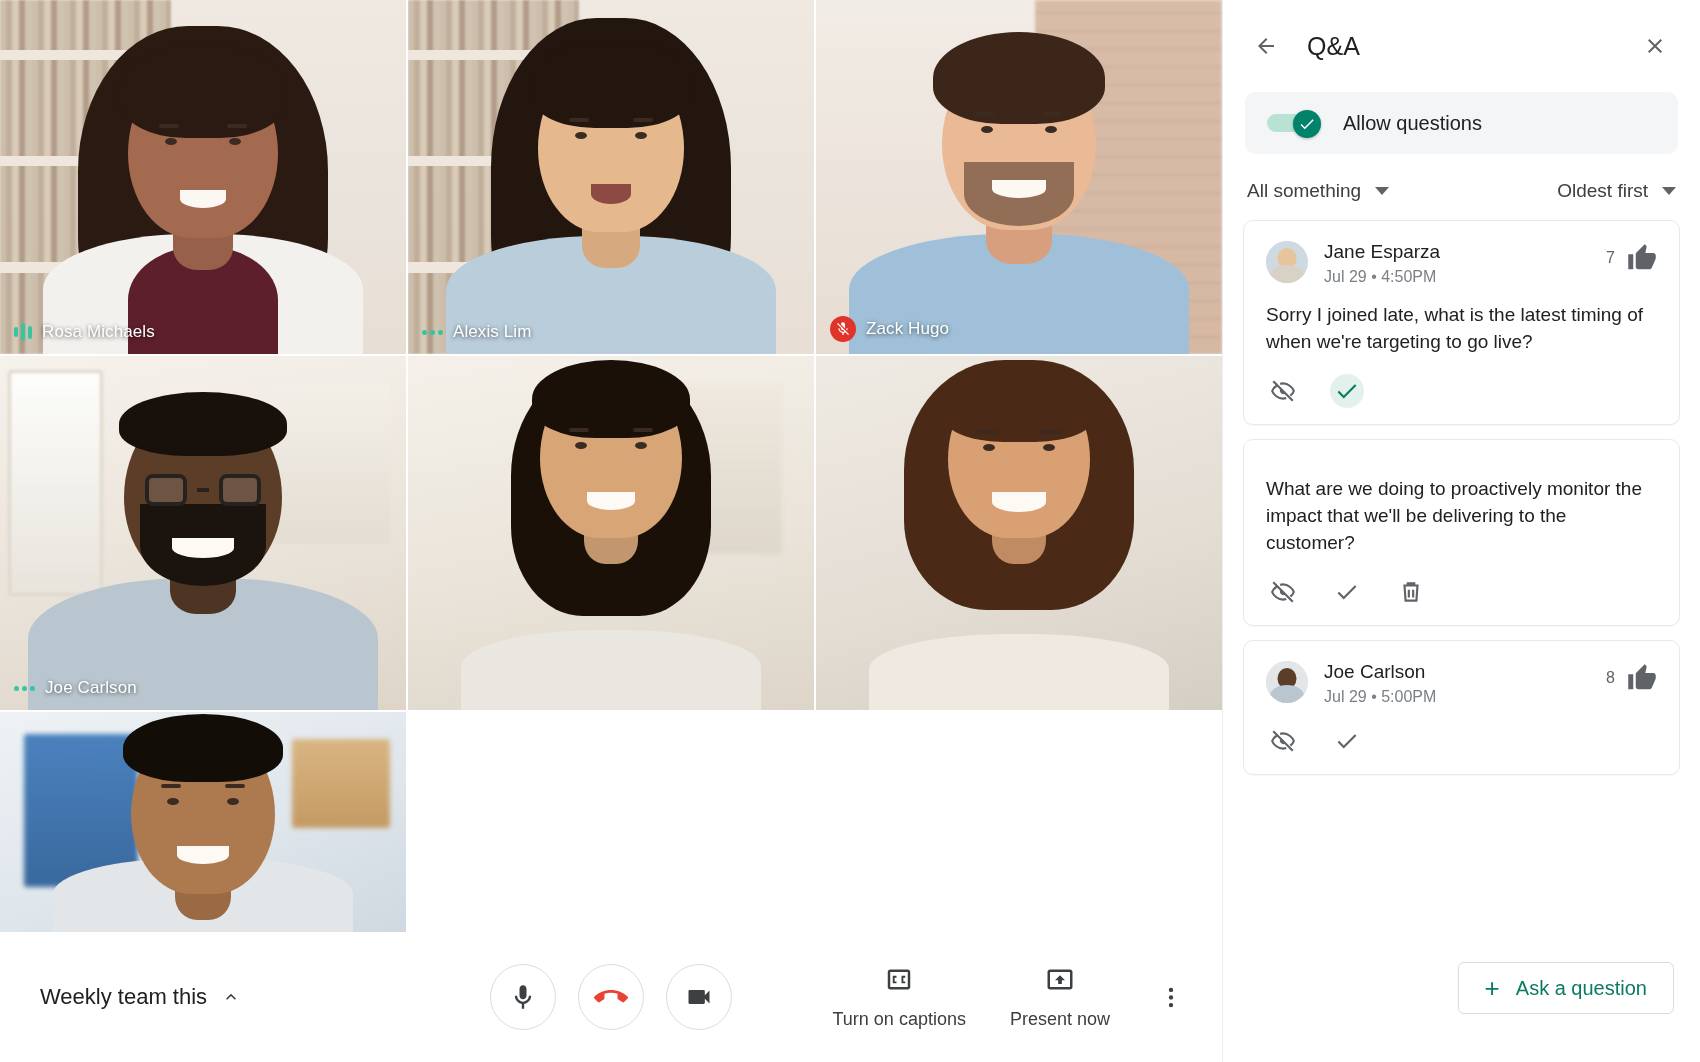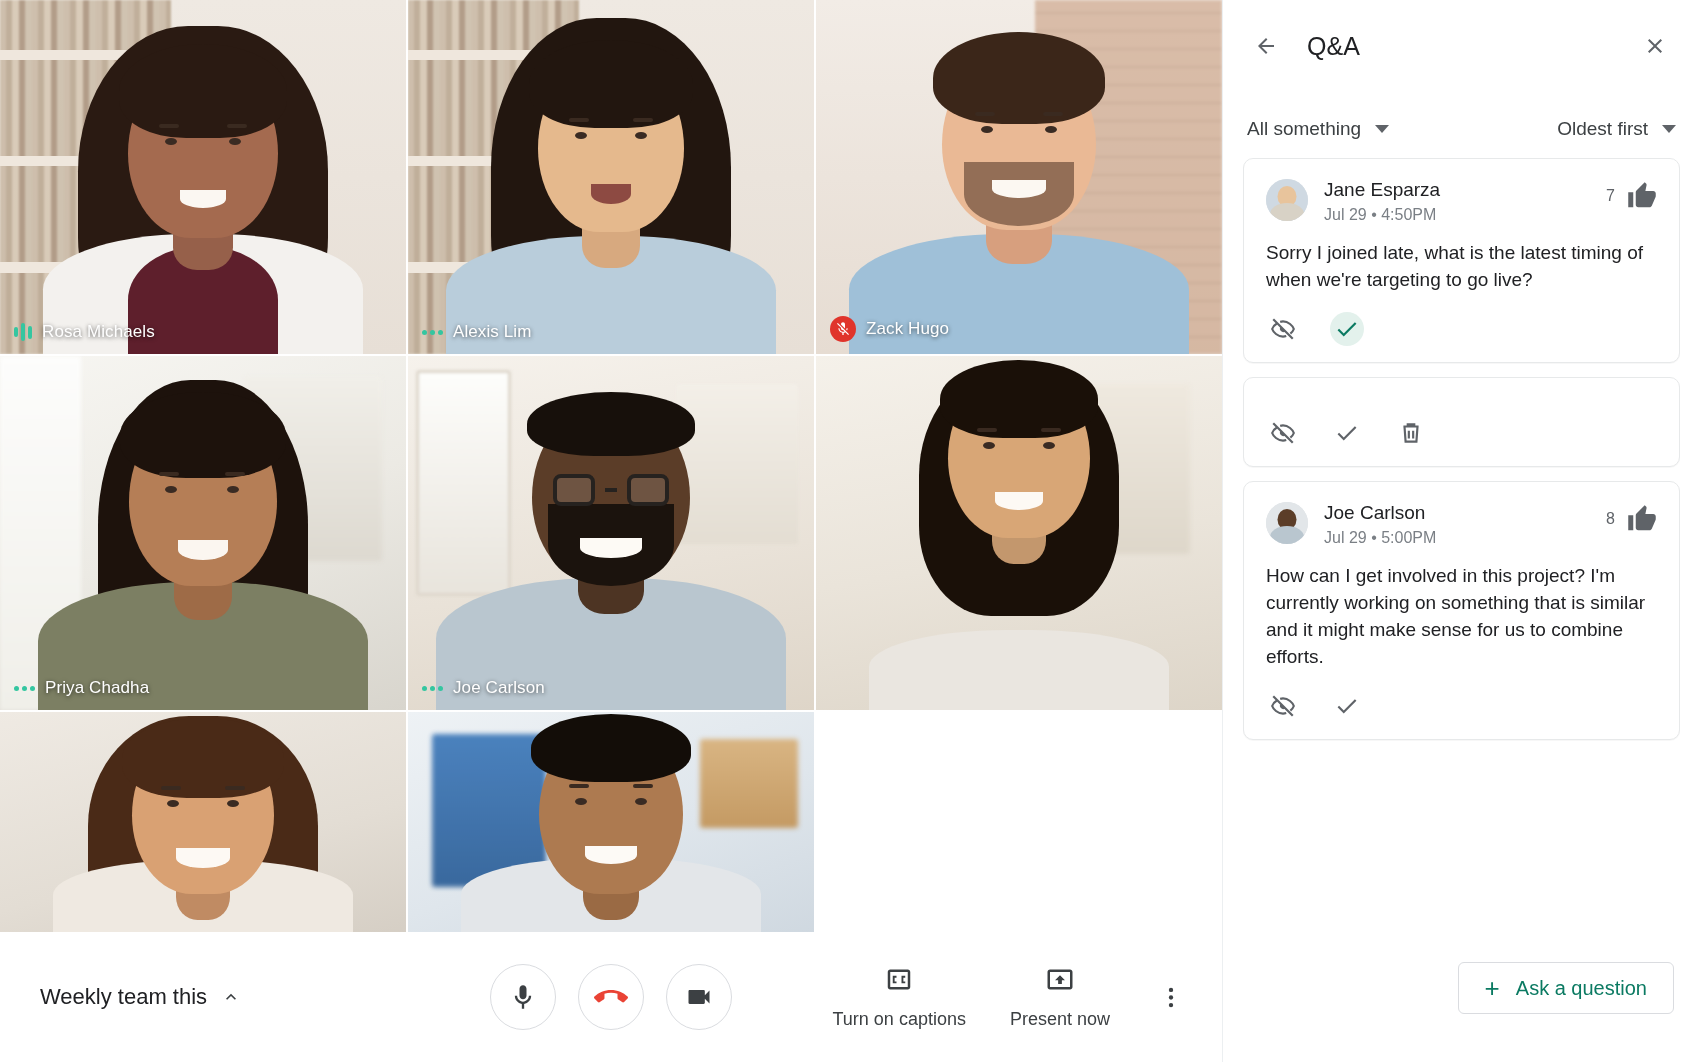--- a/index.html
+++ b/index.html
@@ -367,43 +367,20 @@
         <div class="namechip">
           <span class="mic-muted">
             <svg viewBox="0 0 24 24">
                 <path d="M19 11h-1.7c0 .74-.16 1.43-.43 2.05l1.23 1.23c.56-.98.9-2.09.9-3.28zM15 11.16V5c0-1.66-1.34-3-3-3S9 3.34 9 5v.18l6 5.98zM4.27 3L3 4.27l6 6V11c0 1.66 1.33 3 3 3 .22 0 .44-.03.65-.08l1.66 1.66c-.71.33-1.5.52-2.31.52-2.76 0-5.3-2.1-5.3-5.1H5c0 3.41 2.72 6.23 6 6.72V21h2v-3.28c.91-.13 1.77-.45 2.54-.9L19.73 21 21 19.73 4.27 3z"></path>
               </svg>
           </span>
           <span class="nm">Zack Hugo</span>
         </div>
       </div>
 
-      <div class="tile">
-        <div class="scene bg-window"></div>
-        <div class="person" style="width:100%;height:100%">
-          <div class="hair-back" style="top:24px;width:210px;height:330px;background:#1d120c;"></div>
-          <div class="torso" style="width:330px;height:128px;background:#7c7f63;"></div>
-          <div class="neck" style="top:206px;width:58px;height:58px;background:#9e6b47;"></div>
-          <div class="head" style="top:54px;width:148px;height:176px;background:#b57e56;"></div>
-          <div class="hair" style="top:36px;width:166px;height:86px;background:#1d120c;"></div>
-          <div class="eye" style="left:50%;margin-left:-38px;top:130px;"></div>
-          <div class="eye" style="left:50%;margin-left:24px;top:130px;"></div>
-          <div class="brow" style="left:50%;margin-left:-44px;top:116px;"></div>
-          <div class="brow" style="left:50%;margin-left:22px;top:116px;"></div>
-          <div class="mouth" style="top:184px;width:50px;height:20px;background:#fbf6f0;"></div>
-        </div>
-        <div class="namechip">
-          <span class="mic-dots">
-              <span></span>
-              <span></span>
-              <span></span>
-            </span>
-          <span class="nm">Priya Chadha</span>
-        </div>
-      </div>
 
       <div class="tile">
         <div class="scene bg-kitchen"></div>
         <div class="person" style="width:100%;height:100%">
           <div class="torso" style="width:350px;height:132px;background:#b9c6cf;"></div>
           <div class="neck" style="top:200px;width:66px;height:58px;background:#4d3423;"></div>
           <div class="head" style="top:48px;width:158px;height:180px;background:#5b3d28;"></div>
           <div class="hair" style="top:36px;width:168px;height:64px;background:#17100b;"></div>
           <div class="beard" style="top:148px;width:126px;height:82px;background:#1b130d;"></div>
           <div class="mouth" style="top:182px;width:62px;height:20px;background:#fdfaf5;"></div>
@@ -540,20 +517,31 @@
       </div>
       <div class="qa-title">Q&amp;A</div>
       <div class="spacer"></div>
       <div class="icon-btn">
         <svg viewBox="0 0 24 24">
             <path d="M19 6.41L17.59 5 12 10.59 6.41 5 5 6.41 10.59 12 5 17.59 6.41 19 12 13.41 17.59 19 19 17.59 13.41 12z"></path>
           </svg>
       </div>
     </div>
 
+    <div class="allow-row">
+      <div class="toggle">
+        <div class="track"></div>
+        <div class="knob">
+          <svg viewBox="0 0 24 24">
+              <path d="M9 16.2L4.8 12l-1.4 1.4L9 19 21 7l-1.4-1.4z"></path>
+            </svg>
+        </div>
+      </div>
+      <div class="allow-label">Allow questions</div>
+    </div>
 
     <div class="filter-row">
       <div class="dropdown">
         <span>All something</span>
         <span class="arrow"></span>
       </div>
       <div class="dropdown">
         <span>Oldest first</span>
         <span class="arrow"></span>
       </div>
@@ -590,20 +578,21 @@
           </span>
           <span class="act answered">
             <svg viewBox="0 0 24 24">
                 <path d="M4 12.5l5 5L20 6.5"></path>
               </svg>
           </span>
         </div>
       </div>
 
       <div class="qcard">
+        <div class="qtext">What are we doing to proactively monitor the impact that we'll be delivering to the customer?</div>
         <div class="qactions">
           <span class="act">
             <svg viewBox="0 0 24 24">
                 <path d="M3 3l18 18M10.6 10.6a2 2 0 002.8 2.8M9.4 5.4A9.6 9.6 0 0112 5c5 0 9 4 10 7-.5 1.4-1.6 3-3.2 4.3M6.3 6.9C4.2 8.2 2.6 10.2 2 12c1 3 5 7 10 7 1.1 0 2.1-.2 3-.5"></path>
               </svg>
           </span>
           <span class="act">
             <svg viewBox="0 0 24 24">
                 <path d="M4 12.5l5 5L20 6.5"></path>
               </svg>
@@ -629,21 +618,20 @@
           </div>
           <div class="qlike">
             <span class="qcount">8</span>
             <span class="thumb">
               <svg viewBox="0 0 24 24">
                   <path d="M1 21h4V9H1v12zm22-11c0-1.1-.9-2-2-2h-6.31l.95-4.57.03-.32c0-.41-.17-.79-.44-1.06L14.17 1 7.59 7.59C7.22 7.95 7 8.45 7 9v10c0 1.1.9 2 2 2h9c.83 0 1.54-.5 1.84-1.22l3.02-7.05c.09-.23.14-.47.14-.73v-2z"></path>
                 </svg>
             </span>
           </div>
         </div>
-        <div class="qtext">How can I get involved in this project? I'm currently working on something that is similar and it might make sense for us to combine efforts.</div>
         <div class="qactions">
           <span class="act">
             <svg viewBox="0 0 24 24">
                 <path d="M3 3l18 18M10.6 10.6a2 2 0 002.8 2.8M9.4 5.4A9.6 9.6 0 0112 5c5 0 9 4 10 7-.5 1.4-1.6 3-3.2 4.3M6.3 6.9C4.2 8.2 2.6 10.2 2 12c1 3 5 7 10 7 1.1 0 2.1-.2 3-.5"></path>
               </svg>
           </span>
           <span class="act">
             <svg viewBox="0 0 24 24">
                 <path d="M4 12.5l5 5L20 6.5"></path>
               </svg>

